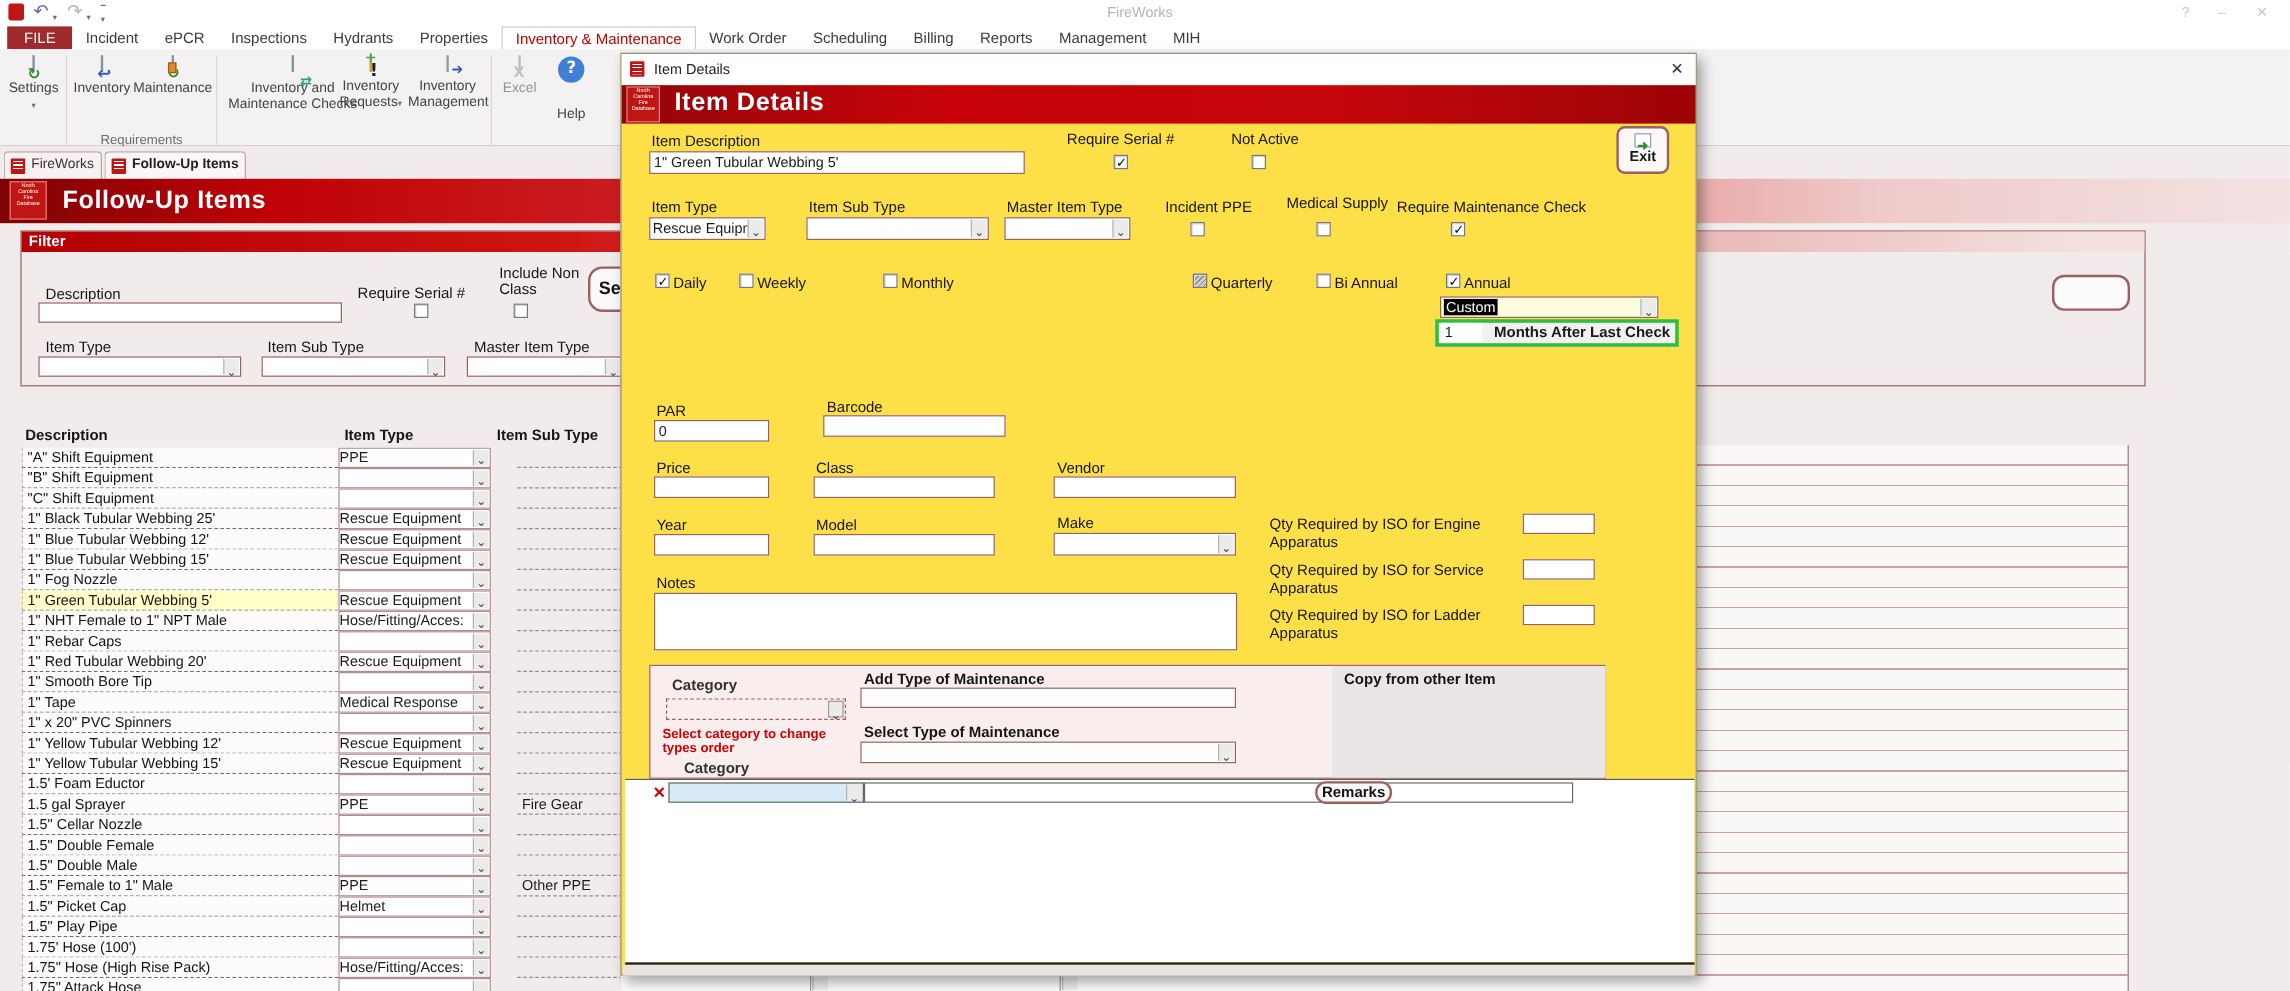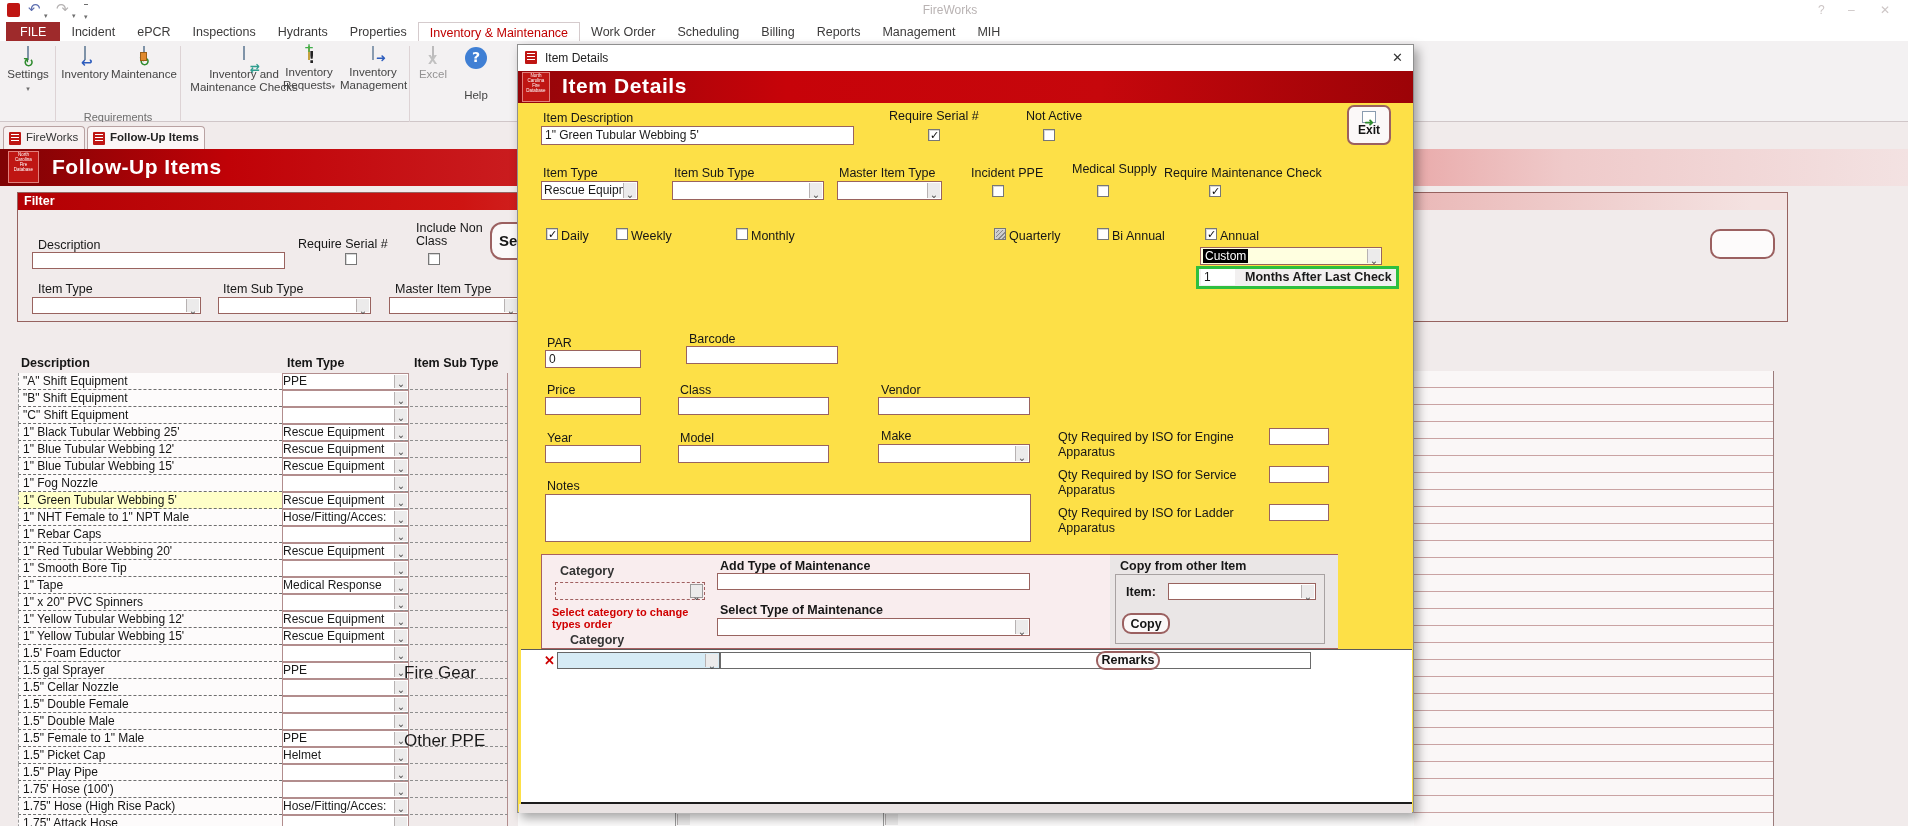--- a/index.html
+++ b/index.html
@@ -50,21 +50,21 @@
   .logobox{background:#bf1613;border:1px solid #e2807c;overflow:hidden;text-align:center}
   .logobox div{font-size:4.5px;line-height:5px;color:#fff;white-space:nowrap}
   .doctab{position:absolute;height:23px;border:1px solid #b9a2a2;border-bottom:none;border-radius:4px 4px 0 0;background:#f7f1f1;font-size:11.5px;color:#333;padding:4px 6px 0 22px;white-space:nowrap}
   .tabico{position:absolute;left:5px;top:5px;width:12px;height:13px;background:#bf1613;border-radius:1px;
     box-shadow:inset 0 3px 0 rgba(255,255,255,.0);}
   .tabico::after{content:"";position:absolute;left:2px;top:2px;right:2px;height:9px;
     background:repeating-linear-gradient(to bottom,#fff 0 1px,rgba(0,0,0,0) 1px 3px)}
   
   .cd{position:absolute;left:1px;width:264px;height:17px;background:#fdfbfb;border-bottom:1px dashed #6e6e6e;border-left:1px dashed #9a9a9a;font-size:12px;color:#141414;padding:1px 4px 0;overflow:hidden;white-space:nowrap}
   .ct{position:absolute;left:265px;width:127px;height:17px;background:#fff;border:1px solid #b28d8d;font-size:12px}
-  .cs{position:absolute;left:383px;width:108px;height:17px;border-right:1px solid #b28d8d;border-bottom:1px dashed #8e8e8e;font-size:17px;padding:1px 4px 0;overflow:hidden;white-space:nowrap}
+  .cs{position:absolute;left:414px;width:108px;height:17px;border-right:1px solid #b28d8d;border-bottom:1px dashed #8e8e8e;font-size:12px;padding:1px 4px 0;overflow:hidden;white-space:nowrap}
   .hl .cd{background:#ffffc8}
   .dlg{position:absolute;left:517px;top:44px;width:897px;height:769px;background:#fde047;border:1px solid #8f8f8f;box-shadow:4px 5px 10px rgba(0,0,0,.35);z-index:10}
   .dlgban{background:linear-gradient(to right,#930509,#c70309 30%,#c6070c 65%,#9c0307)}
   .wcs{font-size:12px;color:#cdc6c6}
 </style>
 </head>
 <body>
 
 <div class="a" style="left:0;top:0;width:1908px;height:22px;background:#fff">
   <span class="a" style="left:7px;top:3px;width:13px;height:14px;background:#bf1613;border-radius:2px"></span>
@@ -470,28 +470,20 @@
     <div class="a in" style="left:175px;top:18px;width:313px;height:17px"></div>
     <div class="a lbl b" style="left:178px;top:48px">Select Type of Maintenance</div>
     <div class="a combo" style="left:175px;top:63px;width:313px;height:18px">
         <span class="tx"></span>
         <span class="ca"></span>
       </div>
     <div class="a lbl" style="left:28px;top:78px;font-weight:600;color:#333">Category</div>
 
     <div class="a" style="left:568px;top:0;width:228px;height:93px;background:#eae6e6">
       <div class="a lbl b" style="left:10px;top:4px">Copy from other Item</div>
-      <div class="a" style="left:5px;top:19px;width:210px;height:70px;border:1px solid #a8a2a2">
-        <div class="a lbl b" style="left:10px;top:10px">Item:</div>
-        <div class="a combo" style="left:52px;top:8px;width:148px;height:17px">
-            <span class="tx"></span>
-            <span class="ca"></span>
-          </div>
-        <div class="a pill" style="left:6px;top:38px;width:48px;height:21px;font-size:12.5px;line-height:18px">Copy</div>
-      </div>
     </div>
   </div>
 
   <div class="a b" style="left:26px;top:608px;width:13px;height:15px;color:#cc0000;font-size:13px;line-height:15px">✕</div>
   <div class="a combo" style="left:39px;top:607px;width:163px;height:17px;background:#d6ebf5;border-color:#666">
       <span class="tx"></span>
       <span class="ca"></span>
     </div>
   <div class="a" style="left:202px;top:607px;width:591px;height:17px;background:#fff;border:1px solid #6a6a6a"></div>
   <div class="a pill" style="left:578px;top:606px;width:64px;height:19px;font-size:12.5px;line-height:15px">Remarks</div>

